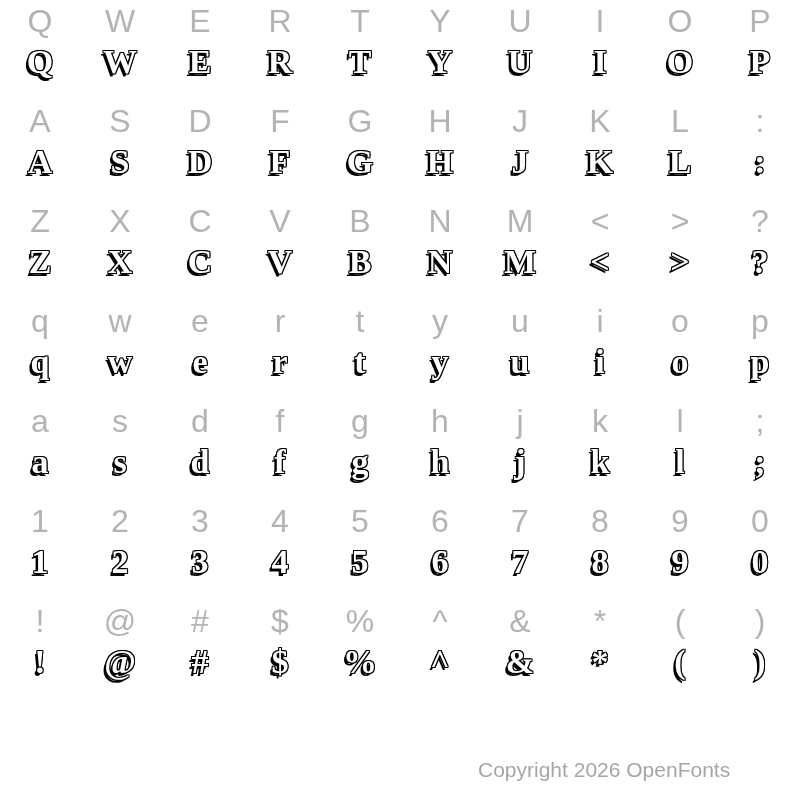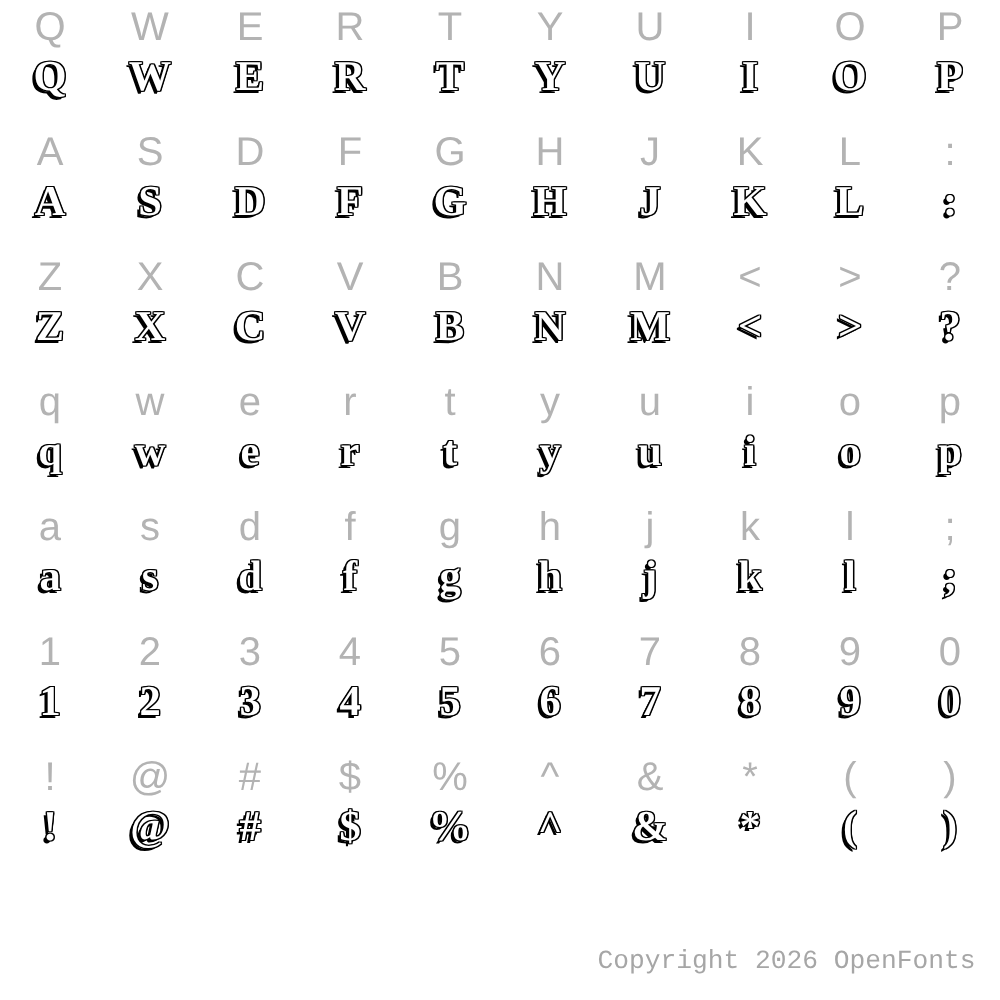--- a/index.html
+++ b/index.html
@@ -58,21 +58,21 @@
        1px  0   0 var(--spec-color, #000),
       -1px  1px 0 var(--spec-color, #000),
        0    1px 0 var(--spec-color, #000),
        1px  1px 0 var(--spec-color, #000),
       -2.5px 2.5px 0 var(--spec-color, #000);
   }
   .copyright {
     position: absolute;
     top: 757px;
     left: 478px;
-    font-family: Liberation Mono, monospace;
+    font-family: Liberation Sans, sans-serif;
     font-size: 21px;
     line-height: 26px;
     color: var(--footer-color, #a6a6a6);
     white-space: nowrap;
   }
 </style>
 </head>
 <body>
 
 <div class="specimen-grid">

